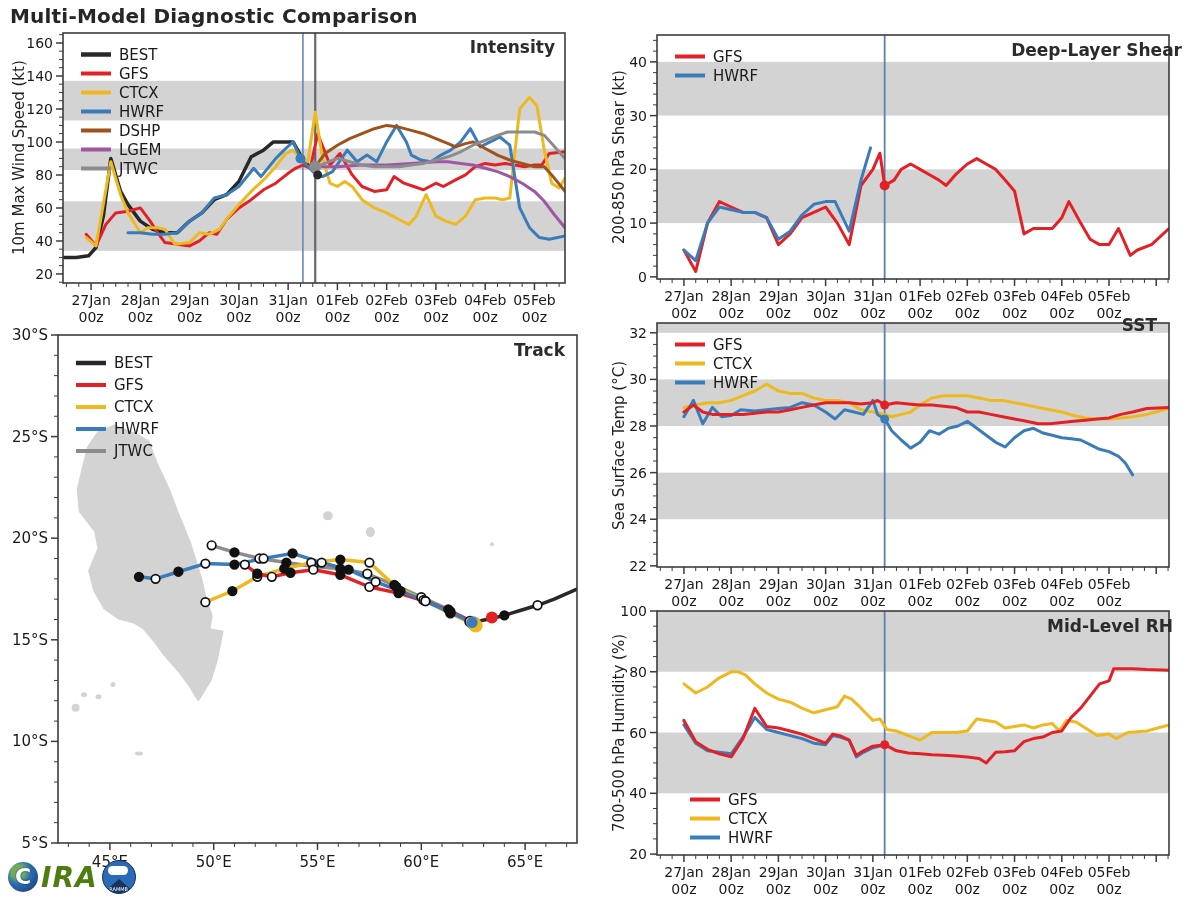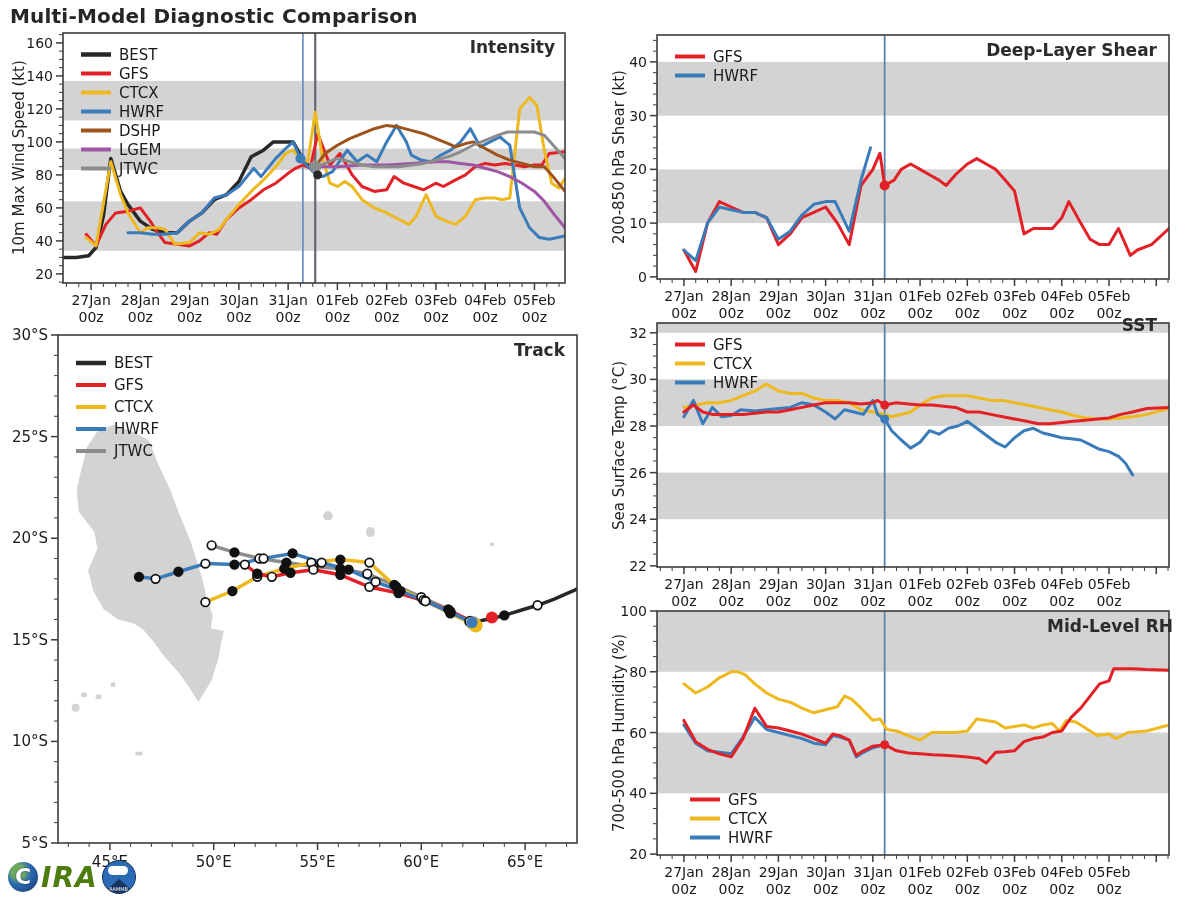--- a/index.html
+++ b/index.html
@@ -1,23 +1,23 @@
 <!DOCTYPE html>
 <html><head>
 <meta charset="utf-8">
 <style>
   html,body{margin:0;padding:0;background:#ffffff;}
   .page{position:relative;width:1200px;height:900px;background:#ffffff;overflow:hidden;
-        font-family:"DejaVu Sans","Liberation Sans",sans-serif;color:#1f1f1f;}
+        font-family:"DejaVu Sans","Liberation Sans",sans-serif;color:#1f1f1f;border-radius:29px;}
   .main-title{position:absolute;left:10px;top:4px;font-size:20px;font-weight:bold;color:#262626;letter-spacing:.2px;}
   .storm-title{position:absolute;right:30px;top:20px;font-size:20px;font-weight:bold;color:#262626;text-align:right;letter-spacing:.5px;margin-top:40px;}
   .panel-title{position:absolute;font-size:17px;font-weight:bold;color:#2b2b2b;text-align:right;z-index:5;}
   .pt-intensity{left:63px;top:37px;width:492px;}
   .pt-track{left:58px;top:340px;width:507px;}
-  .pt-shear{left:657px;top:40px;width:500px;}
+  .pt-shear{left:657px;top:40px;width:500px;padding-left:25px;}
   .pt-sst{left:657px;top:315px;width:500px;}
   .pt-rh{left:657px;top:616px;width:500px;padding-left:16px;}
   .ylab{position:absolute;writing-mode:vertical-rl;transform:rotate(180deg);
         display:flex;align-items:center;justify-content:center;
         font-size:15px;color:#1f1f1f;width:26px;}
   .yl-intensity{left:6px;top:33px;height:250px;}
   .yl-shear{left:606px;top:35px;height:244px;}
   .yl-sst{left:606px;top:323px;height:244px;}
   .yl-rh{left:606px;top:611px;height:244px;}
   svg.figure{position:absolute;left:0;top:0;}

